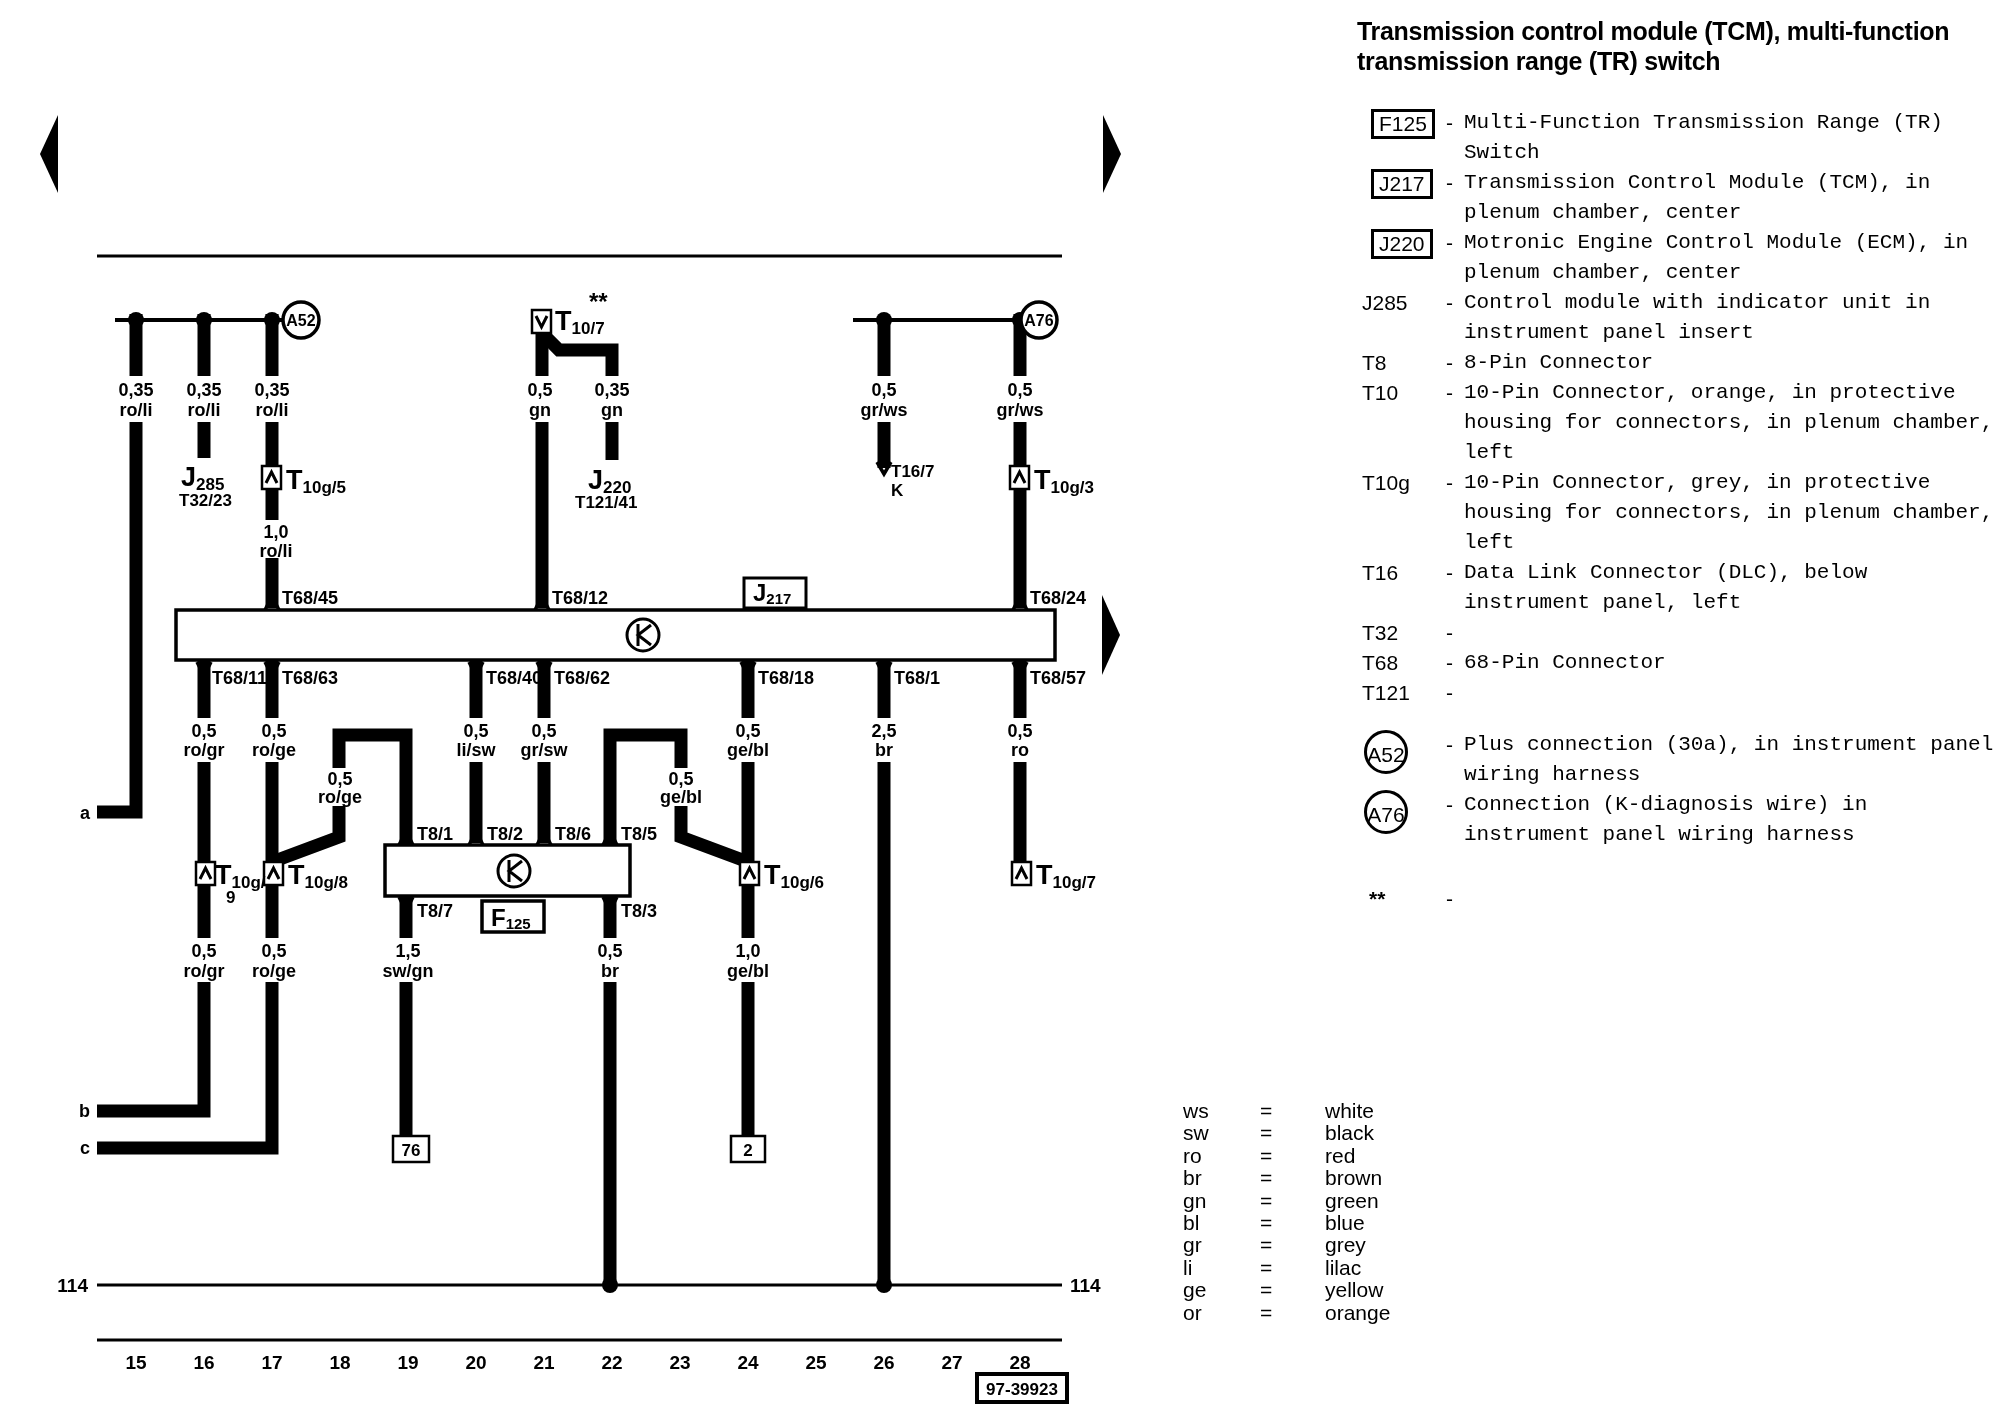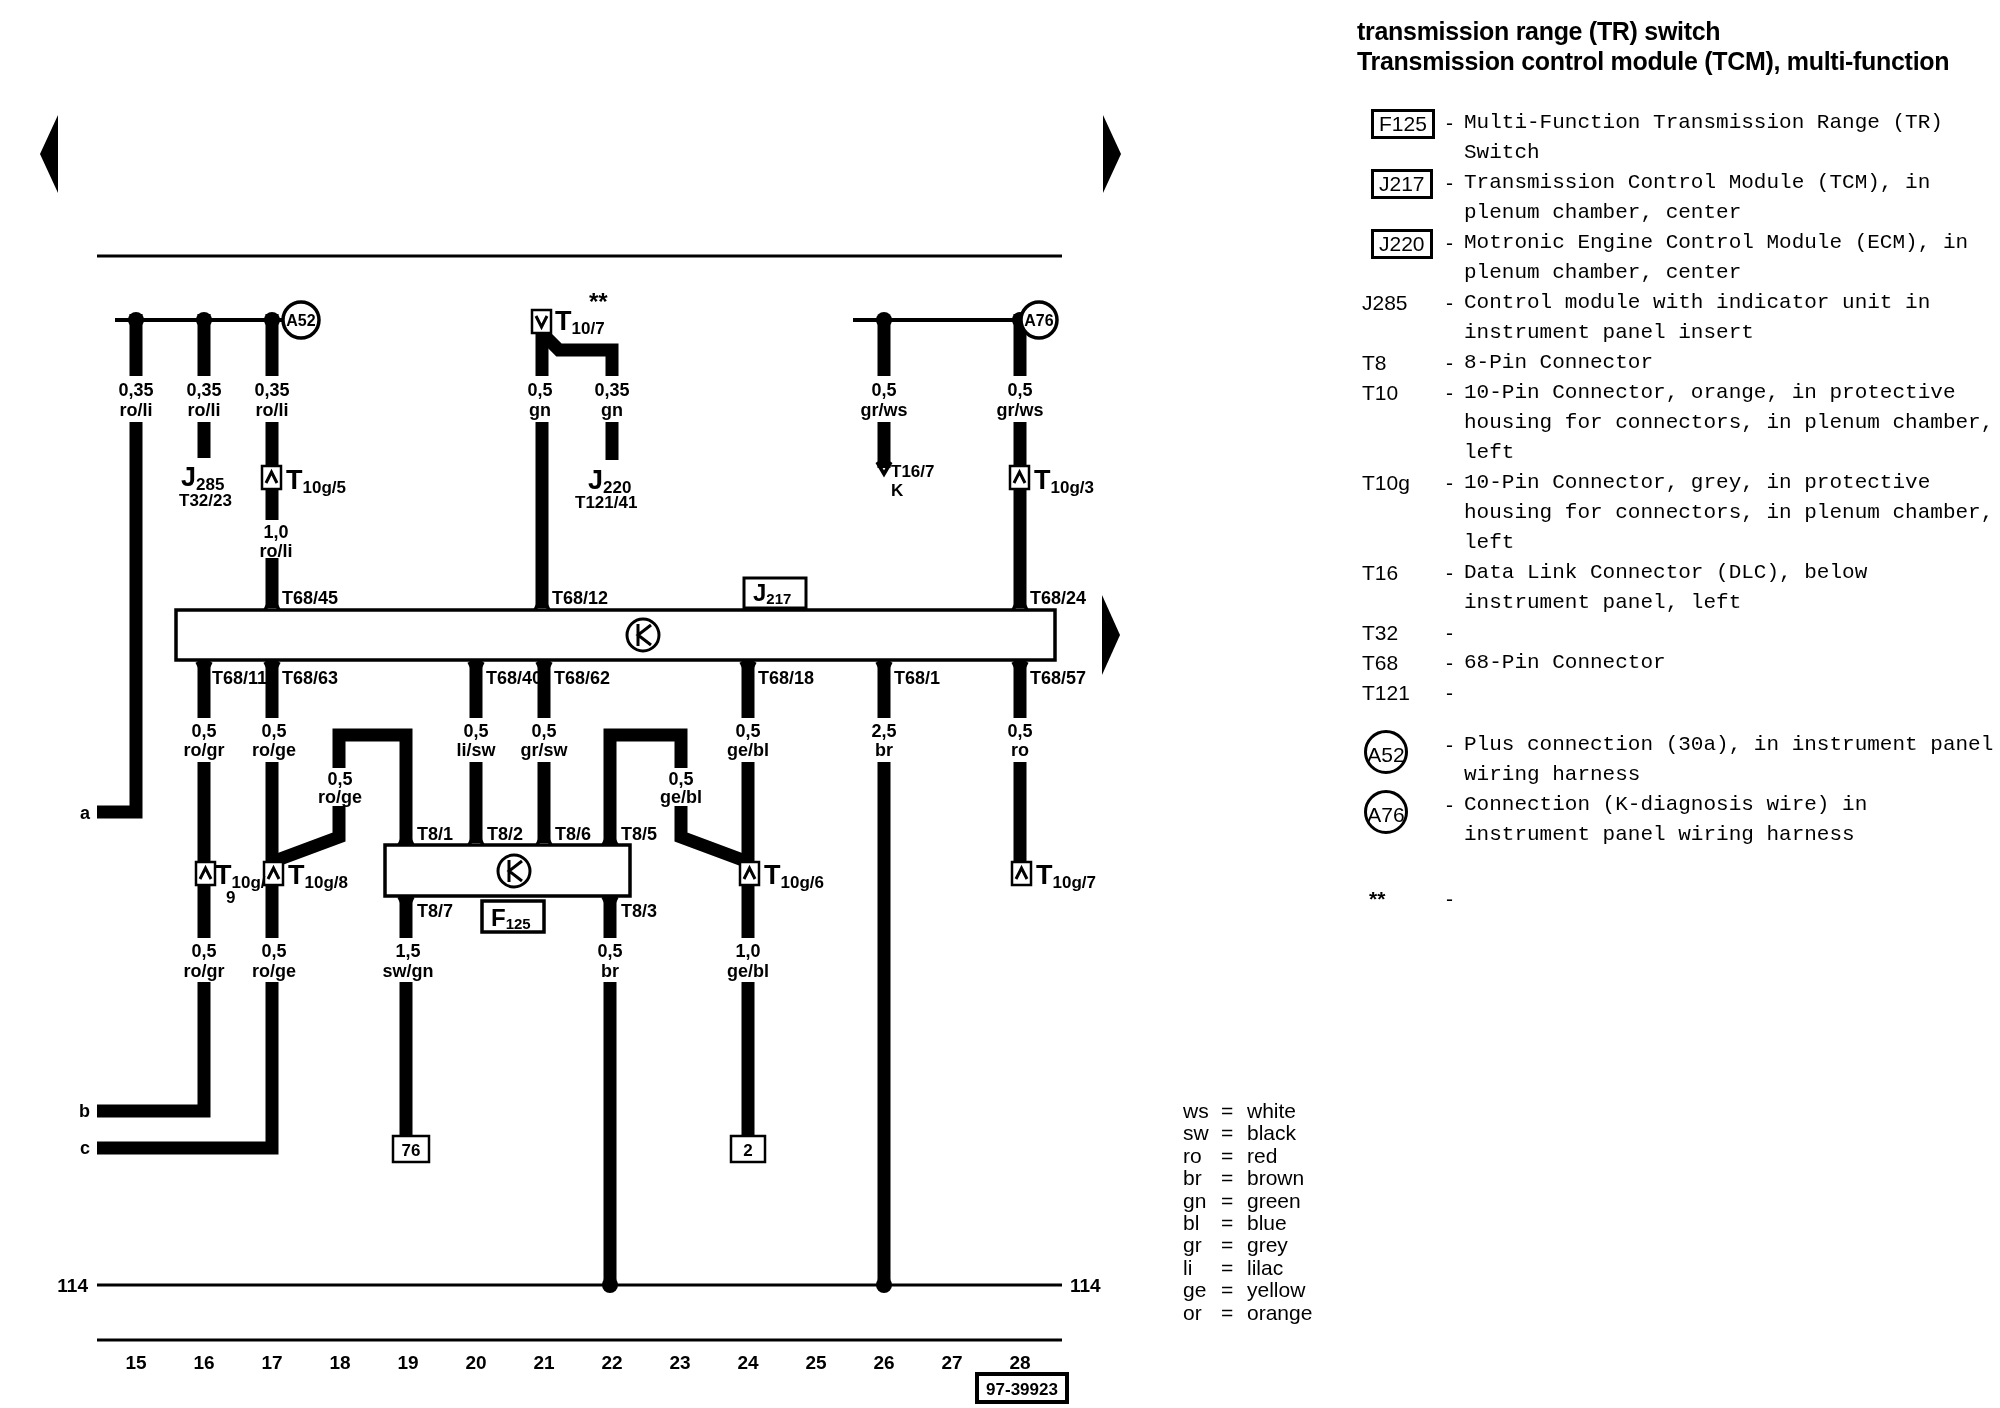--- a/index.html
+++ b/index.html
@@ -34,21 +34,21 @@
   .desc-cell{width:535px;flex:0 0 535px;font-family:Liberation Mono, monospace;}
   .gap22{margin-top:22px;}
   .gap34{margin-top:34px;}
   .star-cell{width:86px;flex:0 0 86px;padding-left:9px;box-sizing:border-box;font-weight:bold;}
 
   
   .color-key{
     position:absolute;left:1183px;top:1100px;
     font-size:21px;line-height:22.4px;
   }
-  .ck-row{display:flex;}
+  .ck-row{display:flex;gap:39px;}
   .ck-abbr{width:38px;flex:0 0 38px;}
   .ck-eq{width:26px;flex:0 0 26px;}
 </style>
 </head>
 <body>
 
 <svg id="schematic" width="2000" height="1408" viewBox="0 0 2000 1408">
 
   <polygon points="58,115 58,193 40,154" fill="#000"></polygon>
   <polygon points="1103,115 1103,193 1121,154" fill="#000"></polygon>
@@ -286,22 +286,22 @@
     <text x="884" y="1369">26</text>
     <text x="952" y="1369">27</text>
     <text x="1020" y="1369">28</text>
   </g>
 
   <rect x="977" y="1374" width="90" height="28" fill="#fff" stroke="#000" stroke-width="4"></rect>
   <text x="1022" y="1395" font-size="17" text-anchor="middle">97-39923</text>
 </svg>
 
 <div class="title-block">
+  <div>Transmission control module (TCM), multi-function</div>
   <div>transmission range (TR) switch</div>
-  <div>Transmission control module (TCM), multi-function</div>
 </div>
 
 <div class="legend">
 
   <div class="legend-row">
     <span class="code-cell"><span class="code-boxed">F125</span></span>
     <span class="dash-cell">-</span>
     <span class="desc-cell">Multi-Function Transmission Range (TR) Switch</span>
   </div>
   <div class="legend-row">

